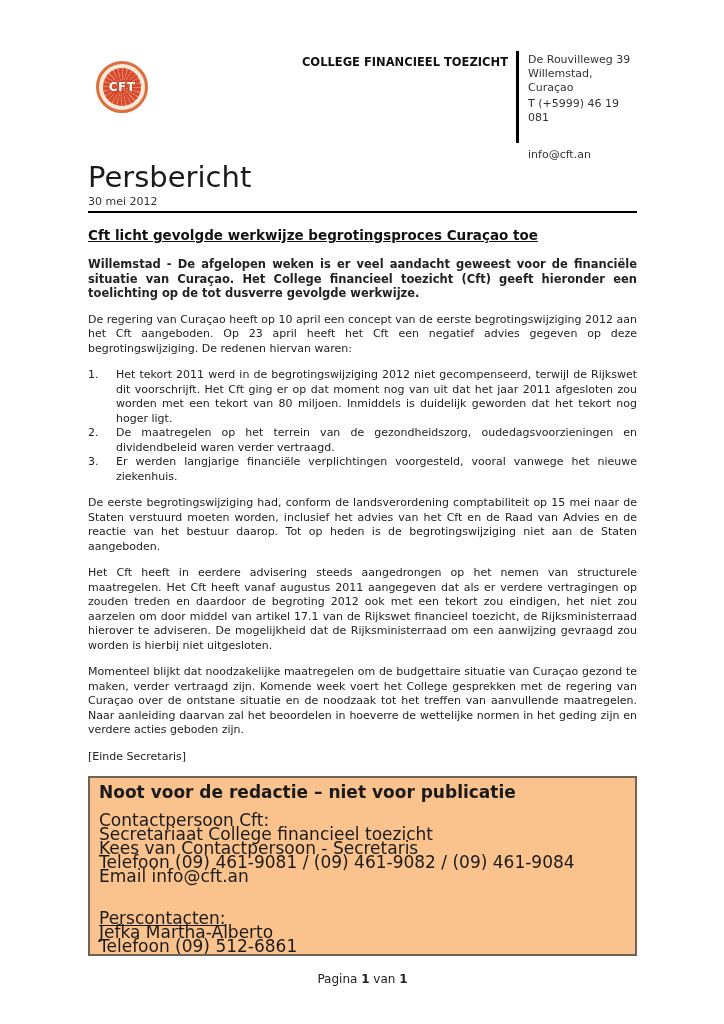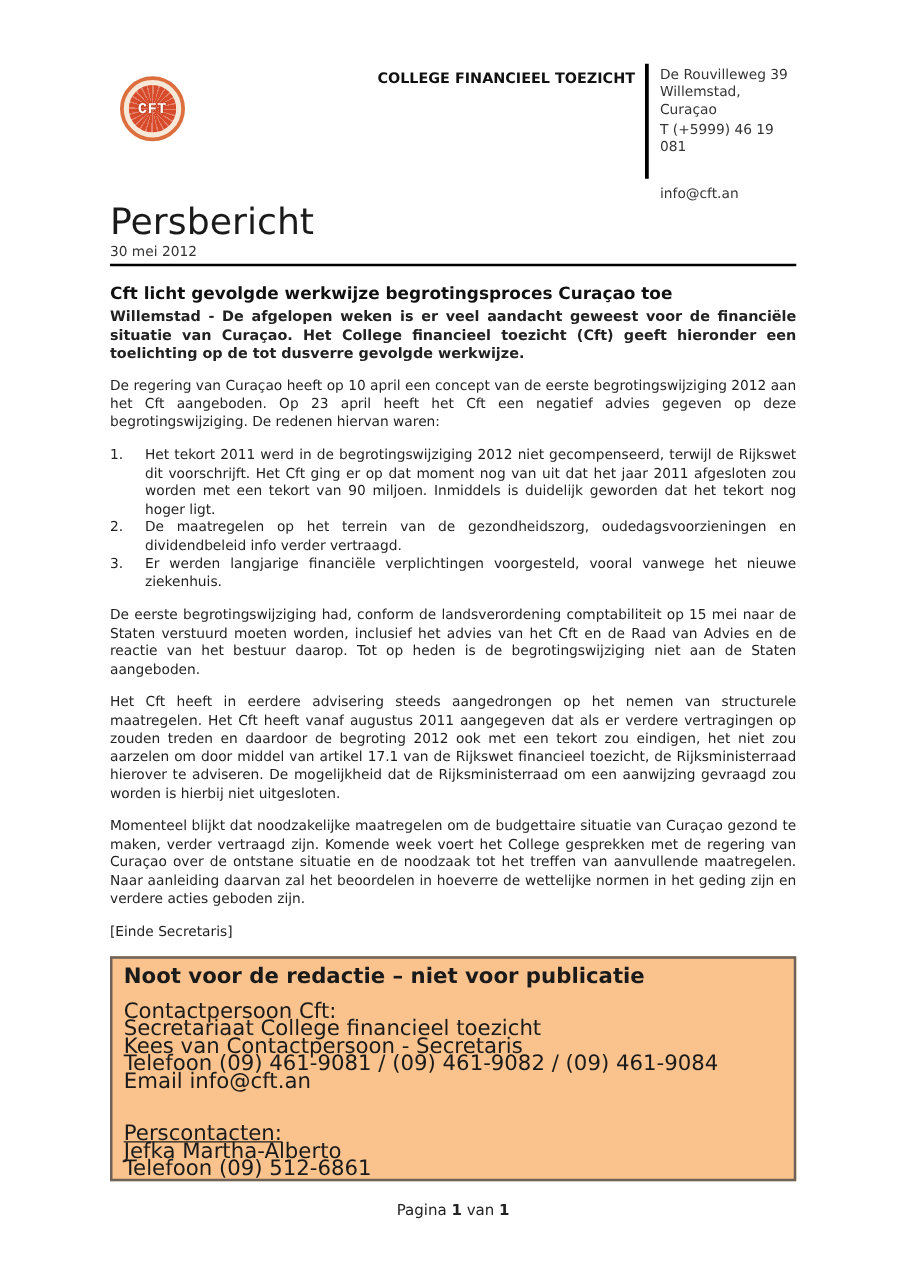--- a/index.html
+++ b/index.html
@@ -9,42 +9,42 @@
     font-family:"DejaVu Sans","Liberation Sans",sans-serif;color:#222;
     overflow:hidden;
   }
   .content{position:absolute;left:88px;top:50px;width:549px;}
 
   
   .header{position:relative;height:112px;}
   .logo{
     position:absolute;left:8px;top:11px;width:52px;height:52px;border-radius:50%;
     background:#f7e9da;border:3px solid var(--logo-ring-border,#DD6F3E);
-    display:flex;align-items:center;justify-content:center;box-sizing:border-box;font-family:Liberation Mono, monospace;
+    display:flex;align-items:center;justify-content:center;box-sizing:border-box;
   }
   .logo-inner{
     width:38px;height:38px;border-radius:50%;
     background:
       repeating-conic-gradient(rgba(255,255,255,0.30) 0deg 4deg, rgba(255,255,255,0) 4deg 15deg),
       var(--logo-inner,#D84B2A);
     display:flex;align-items:center;justify-content:center;
     color:#fff;font-weight:bold;font-size:12px;letter-spacing:.5px;
     text-shadow:0 0 2px rgba(130,30,10,.9);
   }
   .org-name{position:absolute;left:0;top:5px;width:420px;text-align:right;font-weight:bold;font-size:11.5px;color:#111;}
   .vbar{position:absolute;left:428px;top:1px;width:3px;height:92px;background:var(--divider,#000);}
   .contact{position:absolute;left:440px;top:3px;font-size:11px;line-height:14px;color:#333;}
   .contact .gap-s{margin-top:2px;}
   .contact .gap-l{margin-top:23px;}
 
   
   .title{font-size:29px;font-weight:400;margin:0;line-height:31px;color:#1a1a1a;}
   .date{font-size:11px;margin:2px 0 3px;color:#333;}
   .rule{border:0;border-top:2px solid var(--divider,#000);margin:0 0 14px;}
-  .headline{font-size:13.5px;font-weight:bold;margin:3px 0 3px;color:#111;}
+  .headline{font-size:13.5px;font-weight:bold;margin:3px 0 14px;color:#111;text-decoration:underline;}
 
   
   p.bodytext{font-size:11px;line-height:14.5px;text-align:justify;margin:0 0 12px;color:#222;}
   p.lead{font-weight:bold;font-size:11.5px;}
   .nlist{margin:0 0 12px;}
   .nitem{display:flex;}
   .nitem .num{flex:0 0 28px;width:28px;font-size:11px;line-height:14.5px;}
   .nitem .txt{flex:1;font-size:11px;line-height:14.5px;text-align:justify;}
   .closing{text-align:left;margin:2px 0 15px;}
 
@@ -88,25 +88,25 @@
     <div class="date">30 mei 2012</div>
     <hr class="rule">
     <h2 class="headline">Cft licht gevolgde werkwijze begrotingsproces Curaçao toe</h2>
 
     <p class="bodytext lead">Willemstad - De afgelopen weken is er veel aandacht geweest voor de financiële situatie van Curaçao. Het College financieel toezicht (Cft) geeft hieronder een toelichting op de tot dusverre gevolgde werkwijze.</p>
     <p class="bodytext">De regering van Curaçao heeft op 10 april een concept van de eerste begrotingswijziging 2012 aan het Cft aangeboden. Op 23 april heeft het Cft een negatief advies gegeven op deze begrotingswijziging. De redenen hiervan waren:</p>
 
     <div class="nlist">
       <div class="nitem">
         <span class="num">1.</span>
-        <span class="txt">Het tekort 2011 werd in de begrotingswijziging 2012 niet gecompenseerd, terwijl de Rijkswet dit voorschrijft. Het Cft ging er op dat moment nog van uit dat het jaar 2011 afgesloten zou worden met een tekort van 90 miljoen. Inmiddels is duidelijk geworden dat het tekort nog hoger ligt.</span>
+        <span class="txt">Het tekort 2011 werd in de begrotingswijziging 2012 niet gecompenseerd, terwijl de Rijkswet dit voorschrijft. Het Cft ging er op dat moment nog van uit dat het jaar 2011 afgesloten zou worden met een tekort van 80 miljoen. Inmiddels is duidelijk geworden dat het tekort nog hoger ligt.</span>
       </div>
       <div class="nitem">
         <span class="num">2.</span>
-        <span class="txt">De maatregelen op het terrein van de gezondheidszorg, oudedagsvoorzieningen en dividendbeleid info verder vertraagd.</span>
+        <span class="txt">De maatregelen op het terrein van de gezondheidszorg, oudedagsvoorzieningen en dividendbeleid waren verder vertraagd.</span>
       </div>
       <div class="nitem">
         <span class="num">3.</span>
         <span class="txt">Er werden langjarige financiële verplichtingen voorgesteld, vooral vanwege het nieuwe ziekenhuis.</span>
       </div>
     </div>
 
     <p class="bodytext">De eerste begrotingswijziging had, conform de landsverordening comptabiliteit op 15 mei naar de Staten verstuurd moeten worden, inclusief het advies van het Cft en de Raad van Advies en de reactie van het bestuur daarop. Tot op heden is de begrotingswijziging niet aan de Staten aangeboden.</p>
     <p class="bodytext">Het Cft heeft in eerdere advisering steeds aangedrongen op het nemen van structurele maatregelen. Het Cft heeft vanaf augustus 2011 aangegeven dat als er verdere vertragingen op zouden treden en daardoor de begroting 2012 ook met een tekort zou eindigen, het niet zou aarzelen om door middel van artikel 17.1 van de Rijkswet financieel toezicht, de Rijksministerraad hierover te adviseren. De mogelijkheid dat de Rijksministerraad om een aanwijzing gevraagd zou worden is hierbij niet uitgesloten.</p>
     <p class="bodytext">Momenteel blijkt dat noodzakelijke maatregelen om de budgettaire situatie van Curaçao gezond te maken, verder vertraagd zijn. Komende week voert het College gesprekken met de regering van Curaçao over de ontstane situatie en de noodzaak tot het treffen van aanvullende maatregelen. Naar aanleiding daarvan zal het beoordelen in hoeverre de wettelijke normen in het geding zijn en verdere acties geboden zijn.</p>

